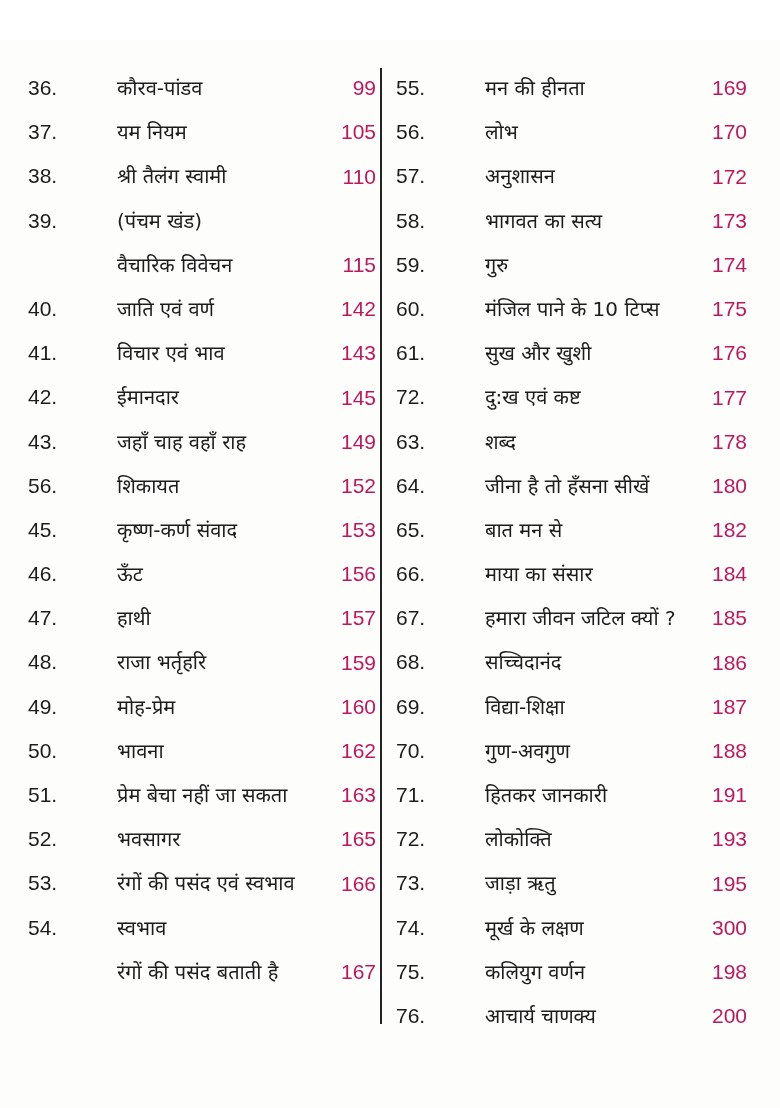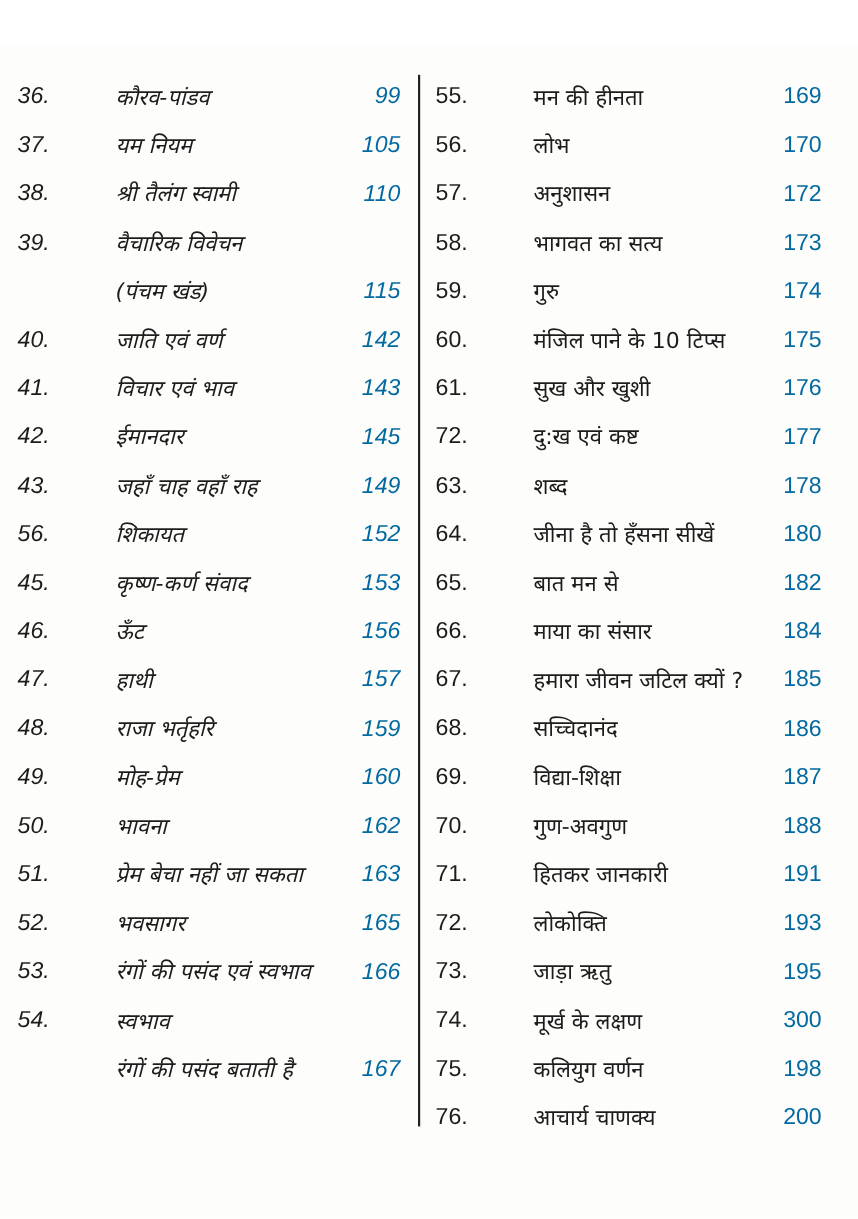--- a/index.html
+++ b/index.html
@@ -24,21 +24,21 @@
   .page {
     position: absolute;
     left: 0; top: 40px;
     width: 780px; height: 1068px;
     background: #fdfdfb;
   }
   .column {
     position: absolute;
     top: 66px;
   }
-  .column.left { left: 16px; width: 348px; font-style: italic; }
+  .column.left { left: 28px; width: 348px; }
   .column.right { left: 396px; width: 351px; }
   .divider {
     position: absolute;
     left: 380px;
     top: 68px;
     width: 2px;
     height: 956px;
     background: #222;
   }
   .toc-row {
@@ -71,21 +71,21 @@
     display: block;
     height: 44.2px;
   }
   .toc-page {
     position: absolute;
     right: 0;
     bottom: 0;
     line-height: 44px;
     font-family: "Liberation Sans", "DejaVu Sans", sans-serif;
     font-size: 21px;
-    color: #0369a1;
+    color: #be185d;
   }
 </style>
 </head>
 <body>
 
 <div class="page-top-band"></div>
 <div class="page"></div>
 
 <div class="column left">
     <div class="toc-row">
@@ -105,22 +105,22 @@
     <div class="toc-row">
       <span class="toc-num">38.</span>
       <span class="toc-title">
         <span class="line">श्री तैलंग स्वामी</span>
       </span>
       <span class="toc-page">110</span>
     </div>
     <div class="toc-row two-line">
       <span class="toc-num">39.</span>
       <span class="toc-title">
+        <span class="line">(पंचम खंड)</span>
         <span class="line">वैचारिक विवेचन</span>
-        <span class="line">(पंचम खंड)</span>
       </span>
       <span class="toc-page">115</span>
     </div>
     <div class="toc-row">
       <span class="toc-num">40.</span>
       <span class="toc-title">
         <span class="line">जाति एवं वर्ण</span>
       </span>
       <span class="toc-page">142</span>
     </div>

